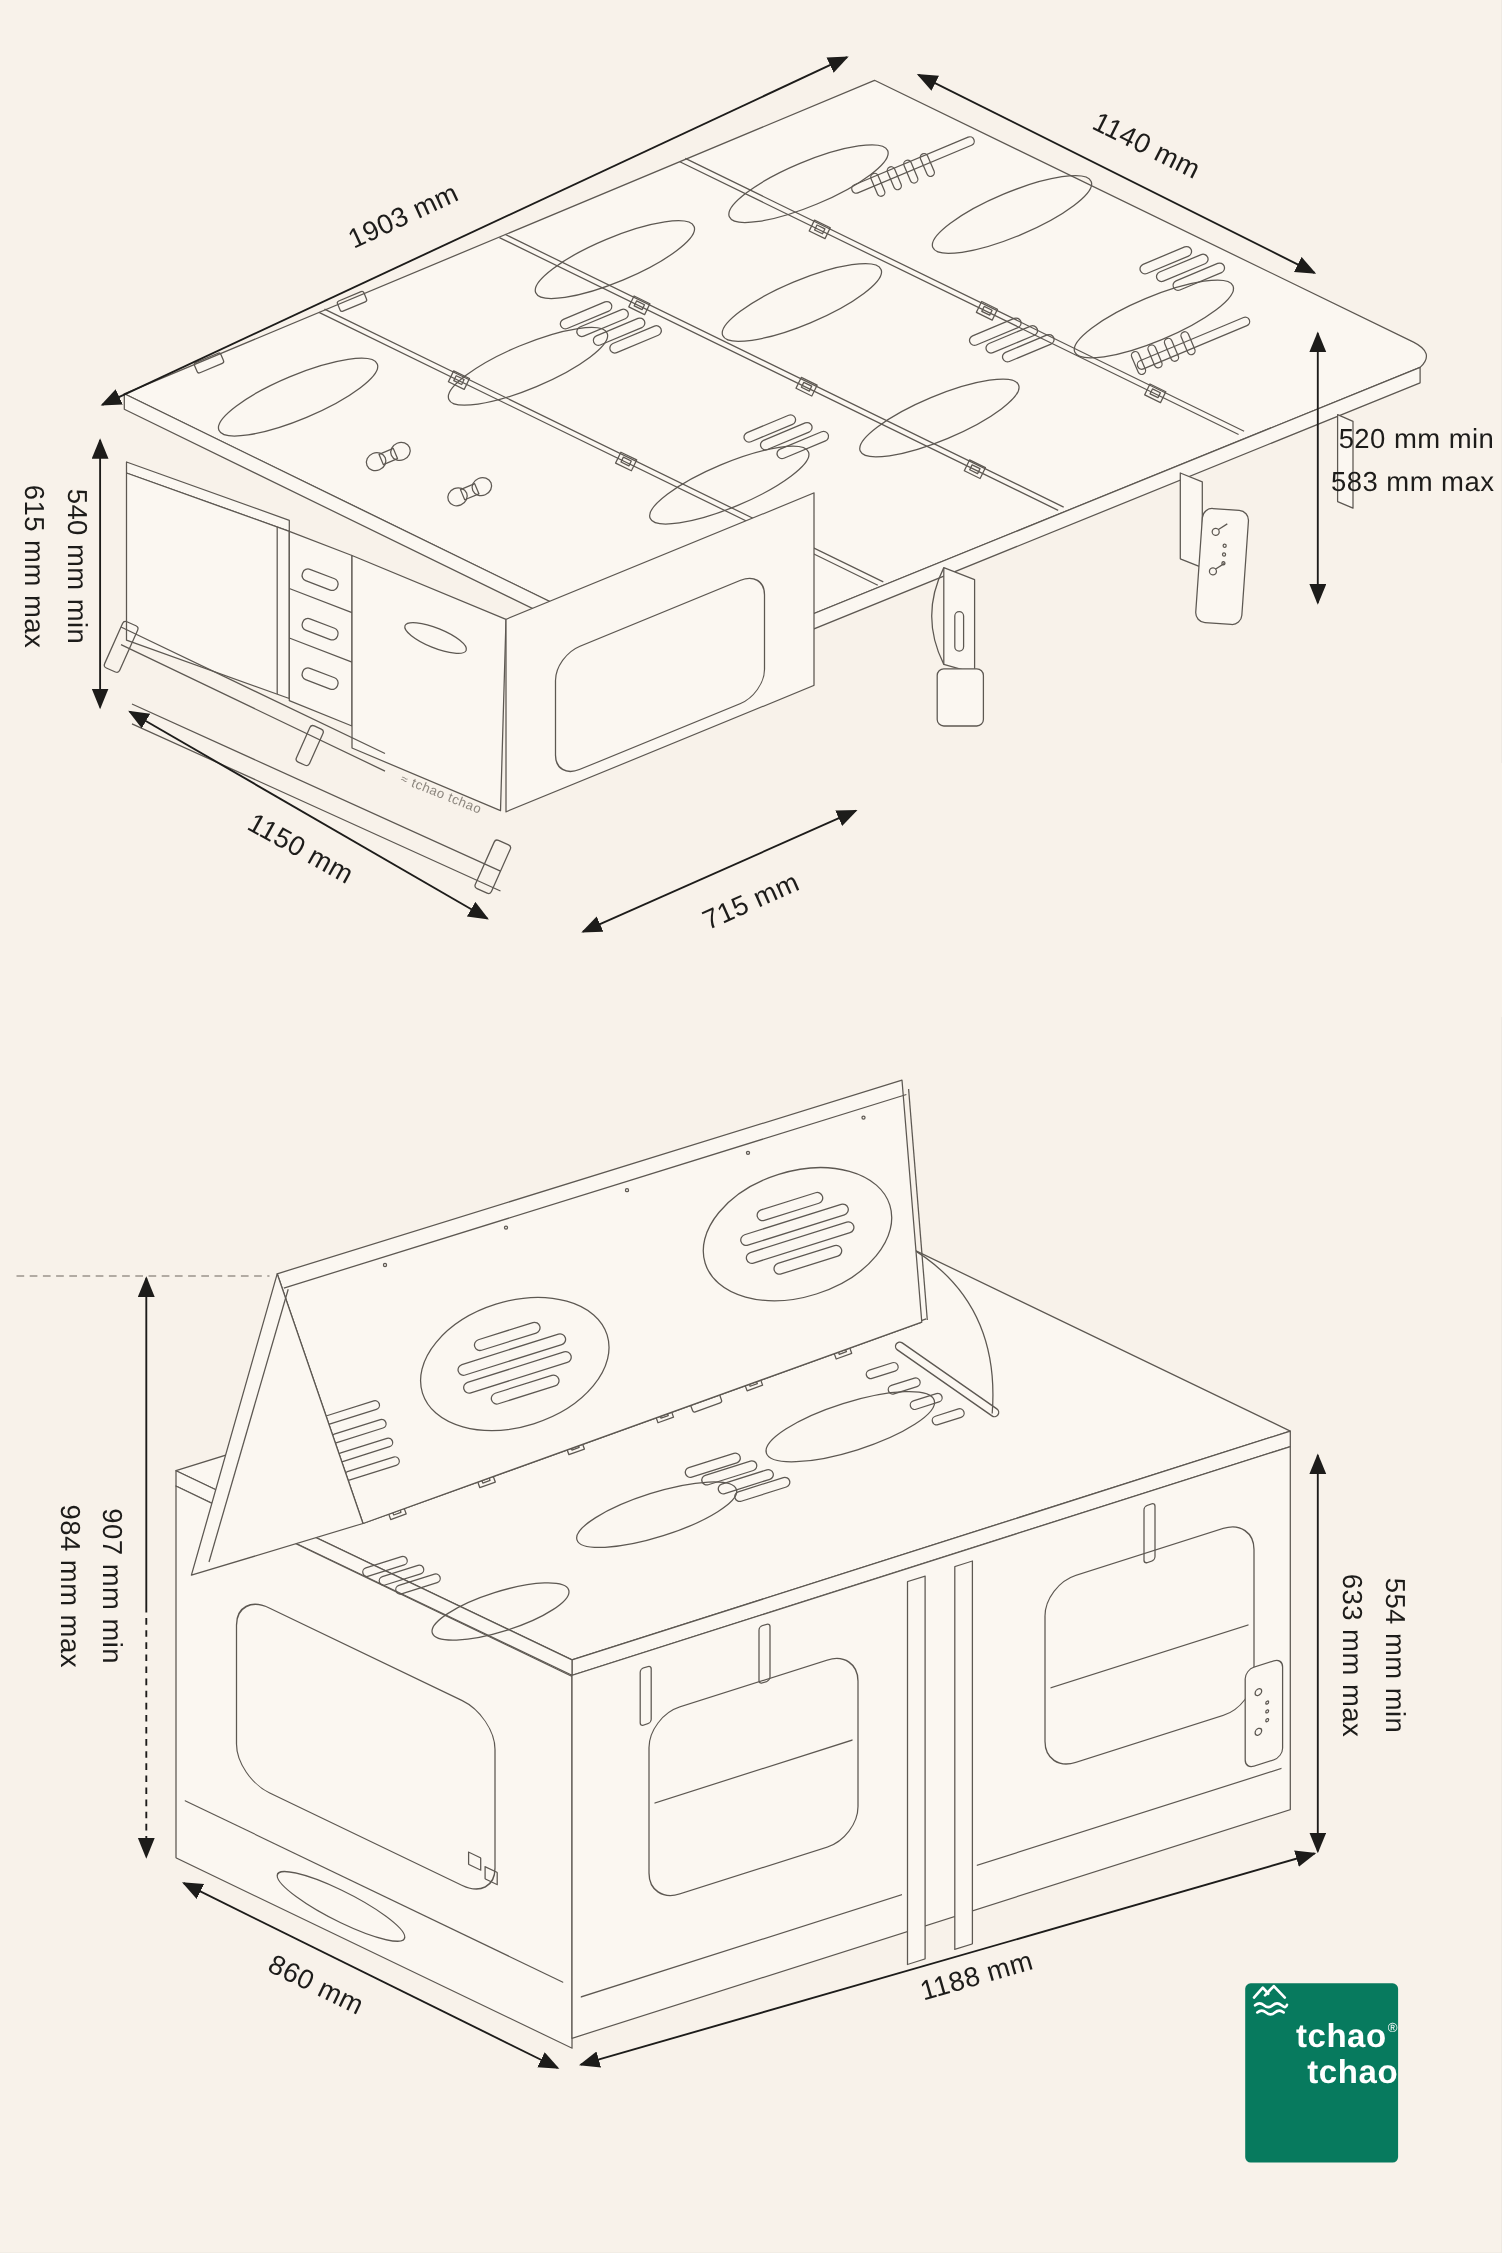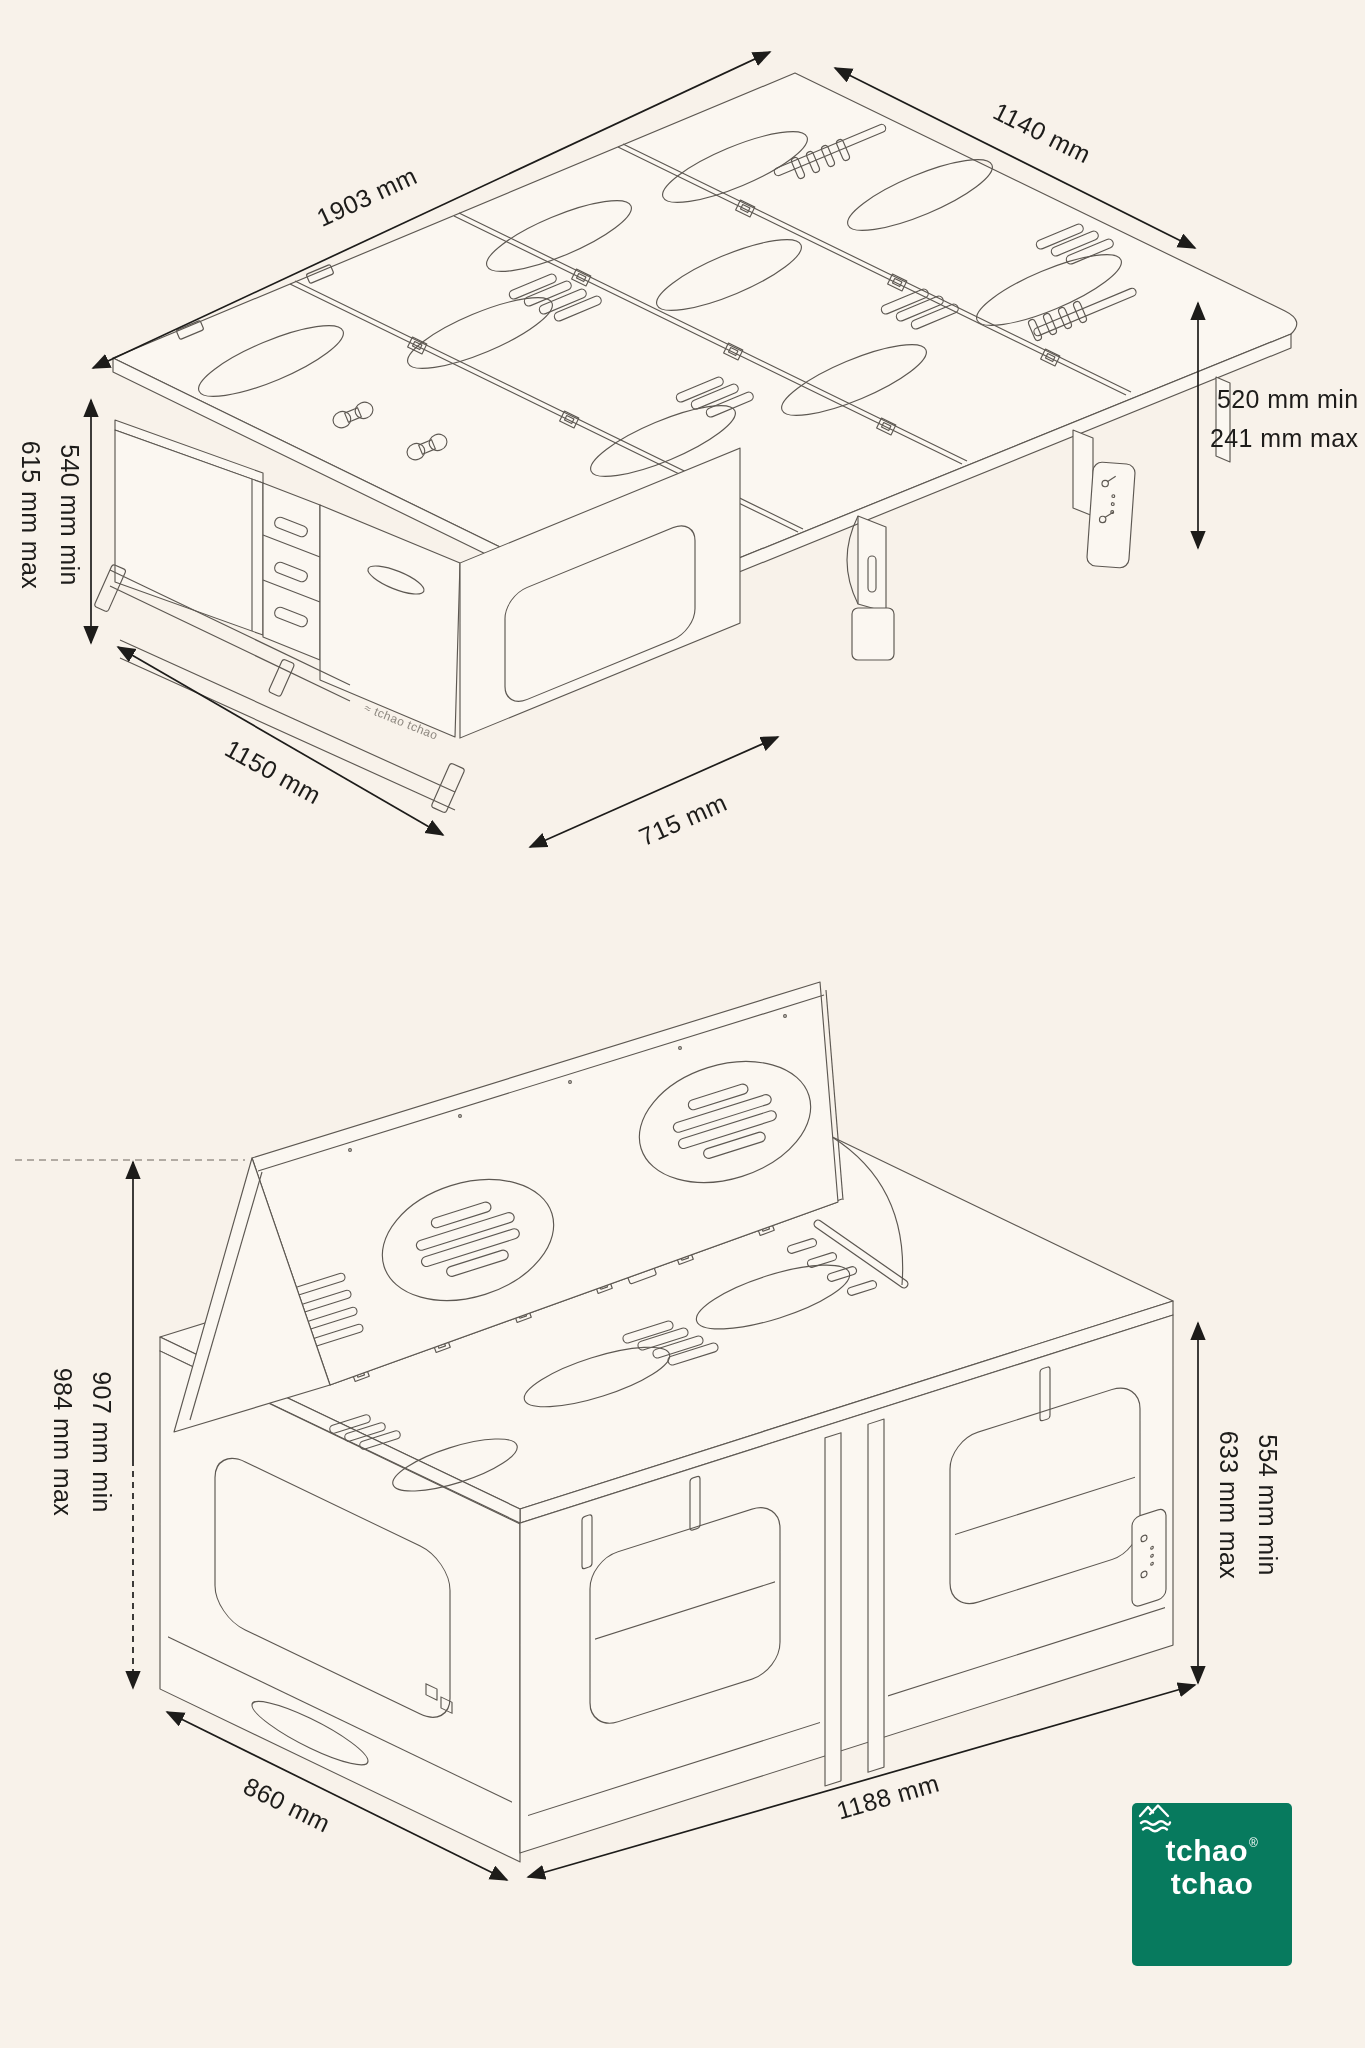--- a/index.html
+++ b/index.html
@@ -21,23 +21,23 @@
     white-space:nowrap;transform-origin:center center;
   }
   .dim-label.two{line-height:39px;}
   .center{transform:translate(-50%,-50%);}
   .watermark{
     position:absolute;color:#8d877f;font-size:12px;letter-spacing:.5px;
     transform-origin:left center;white-space:nowrap;
   }
   .watermark .wm-icon{font-size:11px;margin-right:4px;}
   .logo{
-    position:absolute;left:1132px;top:1803px;width:160px;height:163px;
+    position:absolute;left:1132px;top:1803px;width:139px;height:163px;
     background:var(--green);border-radius:5px;display:flex;flex-direction:column;
-    align-items:center;justify-content:flex-start;padding-top:24px;
+    align-items:flex-end;justify-content:flex-start;padding-top:24px;
   }
   .logo .brand{
     color:#fff;font-size:30px;font-weight:bold;line-height:33px;letter-spacing:.5px;
   }
   .logo .brand sup{font-size:12px;font-weight:normal;vertical-align:14px;margin-left:1px;}
   .logo-icon{margin-bottom:8px;}
 </style>
 </head>
 <body>
 
@@ -457,21 +457,21 @@
     <line x1="528" y1="1877" x2="1195" y2="1685" marker-start="url(#ah)" marker-end="url(#ah)"></line>
   </g>
 </svg>
 
 <div class="dim-label center" style="left:367px;top:197px;transform:translate(-50%,-50%) rotate(-25deg);">1903 mm</div>
 
 <div class="dim-label center" style="left:1042px;top:133px;transform:translate(-50%,-50%) rotate(26.5deg);">1140 mm</div>
 
 <div class="dim-label two" style="left:1210px;top:380px;text-align:right;">
   <div>520 mm min</div>
-  <div>241 mm max</div>
+  <div>583 mm max</div>
 </div>
 
 <div class="dim-label two" style="left:50px;top:515px;transform:translate(-50%,-50%) rotate(90deg);text-align:center;">
   <div>540 mm min</div>
   <div>615 mm max</div>
 </div>
 
 <div class="dim-label center" style="left:273px;top:772px;transform:translate(-50%,-50%) rotate(29deg);">1150 mm</div>
 
 <div class="dim-label center" style="left:683px;top:820px;transform:translate(-50%,-50%) rotate(-24deg);">715 mm</div>

